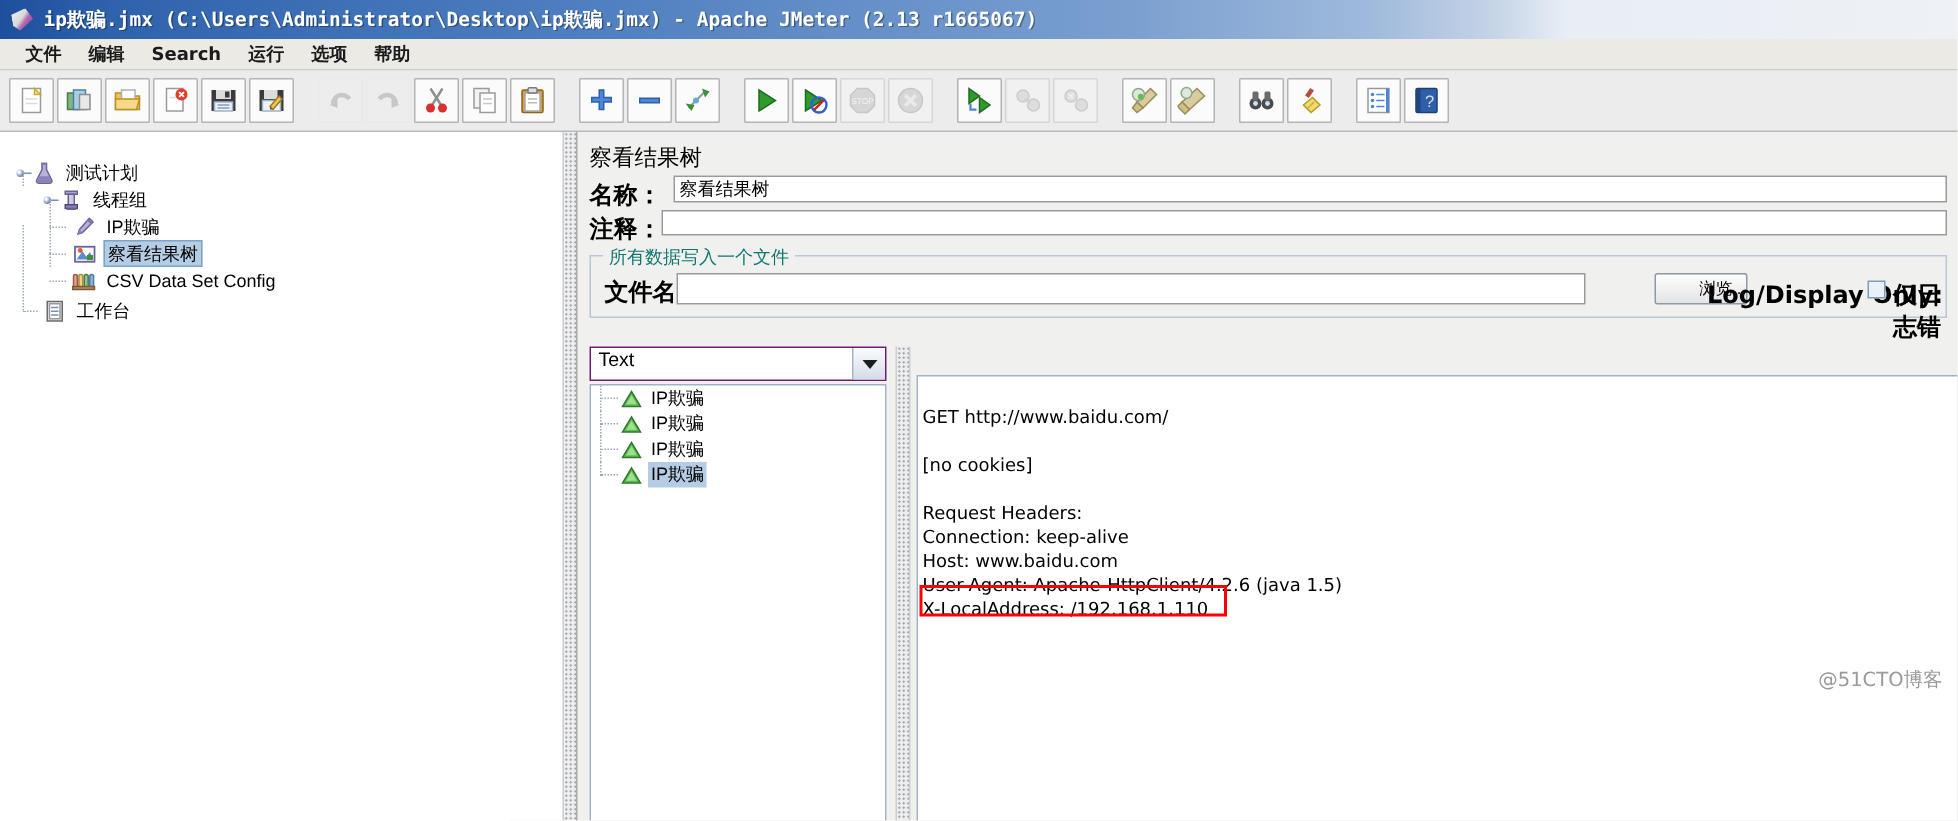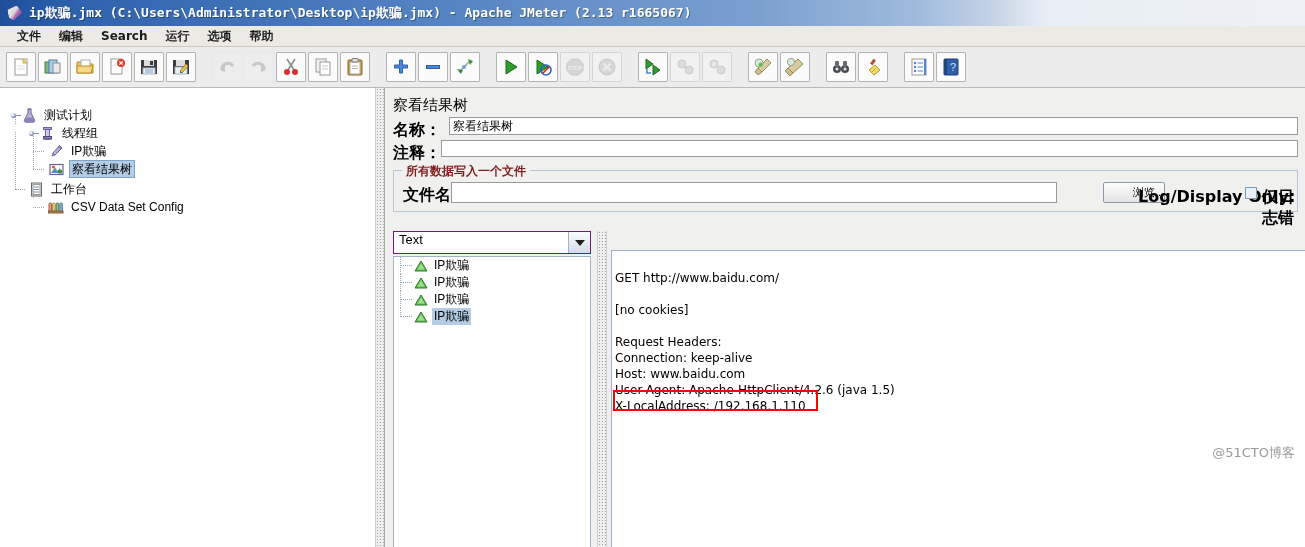--- a/index.html
+++ b/index.html
@@ -105,21 +105,21 @@
   }
   .tf{
     position:absolute;background:#fff;border:1px solid #9a9a9a;box-sizing:border-box;
     font-size:12px;padding:1px 3px;color:#000;display:flex;align-items:center;
   }
   .groupbox{
     position:absolute;border:1px solid #b7c6d8;box-sizing:border-box;background:#f0f0ee;
   }
   .groupbox .gb-title{
     position:absolute;left:8px;top:-8px;background:#f0f0ee;padding:0 4px;
-    font-size:12px;font-weight:bold;color:#7f1d1d;white-space:nowrap;
+    font-size:12px;font-weight:normal;color:#0f766e;white-space:nowrap;
     font-family:"DejaVu Sans","Liberation Sans",sans-serif;
   }
   .btn{
     position:absolute;background:linear-gradient(to bottom,#fdfdfd,#e4e4e4);
     border:1px solid #8c9aa8;box-sizing:border-box;border-radius:2px;
     display:flex;align-items:center;justify-content:flex-end;font-size:11px;color:#000;margin-left:36px;
   }
   .chk{
     position:absolute;width:12px;height:12px;background:#e8f0f8;
     border:1px solid #7f9db9;box-sizing:border-box;
@@ -460,52 +460,52 @@
         <span class="hs" style="left:27px;top:9px;width:11px;"></span>
         <span class="ticon" style="margin-left:-4px;">
           <svg width="15" height="15" viewBox="0 0 15 15">
               <rect x="1" y="2.5" width="13" height="10" fill="#fff" stroke="#6a6398" stroke-width="1.2"></rect>
               <path d="M2 11 L6 5.5 L8.5 9 L11 6 L13 11 Z" fill="#5a8ad0"></path>
               <circle cx="4.5" cy="5" r="1.6" fill="#e05a30"></circle>
               <rect x="9" y="8" width="4" height="3.5" fill="#3d8f3d"></rect>
             </svg>
         </span>
         <span class="tlabel sel">察看结果树</span>
+      </div>
+
+      <div class="tnode" style="padding-left:46px;">
+        <span class="vs" style="left:27px;top:-9px;height:9px;"></span>
+        <span class="hs" style="left:27px;top:9px;width:11px;"></span>
+        <span class="ticon" style="margin-left:-4px;">
+          <svg width="17" height="15" viewBox="0 0 17 15">
+              <rect x="1" y="3" width="2.6" height="8.5" rx="1.2" fill="#e6a08a" stroke="#a05b45"></rect>
+              <rect x="4.6" y="3" width="2.6" height="8.5" rx="1.2" fill="#f0d27a" stroke="#a08b45"></rect>
+              <rect x="8.2" y="3" width="2.6" height="8.5" rx="1.2" fill="#8fc48f" stroke="#4d7a4d"></rect>
+              <rect x="11.8" y="3" width="2.6" height="8.5" rx="1.2" fill="#8fb2d8" stroke="#4f7fa5"></rect>
+              <rect x="0.5" y="11" width="14.5" height="2" fill="#b98a5a" stroke="#7d5a34"></rect>
+            </svg>
+        </span>
+        <span class="tlabel">CSV Data Set Config</span>
       </div>
 
       <div class="tnode" style="padding-left:22px;margin-top:2px;">
         <span class="vs" style="left:9px;top:-48px;height:57px;"></span>
         <span class="hs" style="left:9px;top:9px;width:10px;"></span>
         <span class="ticon">
           <svg width="15" height="15" viewBox="0 0 15 15">
               <rect x="2.5" y="1" width="10" height="13" fill="#e8e8e8" stroke="#6a6a6a"></rect>
               <rect x="4" y="2.5" width="7" height="10" fill="#fff" stroke="#9a9a9a"></rect>
               <line x1="5" y1="5" x2="10" y2="5" stroke="#7a8fb5"></line>
               <line x1="5" y1="7.5" x2="10" y2="7.5" stroke="#7a8fb5"></line>
               <line x1="5" y1="10" x2="10" y2="10" stroke="#7a8fb5"></line>
             </svg>
         </span>
         <span class="tlabel">工作台</span>
       </div>
 
-      <div class="tnode" style="padding-left:46px;">
-        <span class="vs" style="left:27px;top:-9px;height:9px;"></span>
-        <span class="hs" style="left:27px;top:9px;width:11px;"></span>
-        <span class="ticon" style="margin-left:-4px;">
-          <svg width="17" height="15" viewBox="0 0 17 15">
-              <rect x="1" y="3" width="2.6" height="8.5" rx="1.2" fill="#e6a08a" stroke="#a05b45"></rect>
-              <rect x="4.6" y="3" width="2.6" height="8.5" rx="1.2" fill="#f0d27a" stroke="#a08b45"></rect>
-              <rect x="8.2" y="3" width="2.6" height="8.5" rx="1.2" fill="#8fc48f" stroke="#4d7a4d"></rect>
-              <rect x="11.8" y="3" width="2.6" height="8.5" rx="1.2" fill="#8fb2d8" stroke="#4f7fa5"></rect>
-              <rect x="0.5" y="11" width="14.5" height="2" fill="#b98a5a" stroke="#7d5a34"></rect>
-            </svg>
-        </span>
-        <span class="tlabel">CSV Data Set Config</span>
-      </div>
-
     </div>
   </div>
 
   <div class="splitter" id="split-main"></div>
 
   <div class="right-pane">
 
     <div class="panel-title">察看结果树</div>
 
     <div class="row-lbl" style="left:8px;top:32px;">名称：</div>

